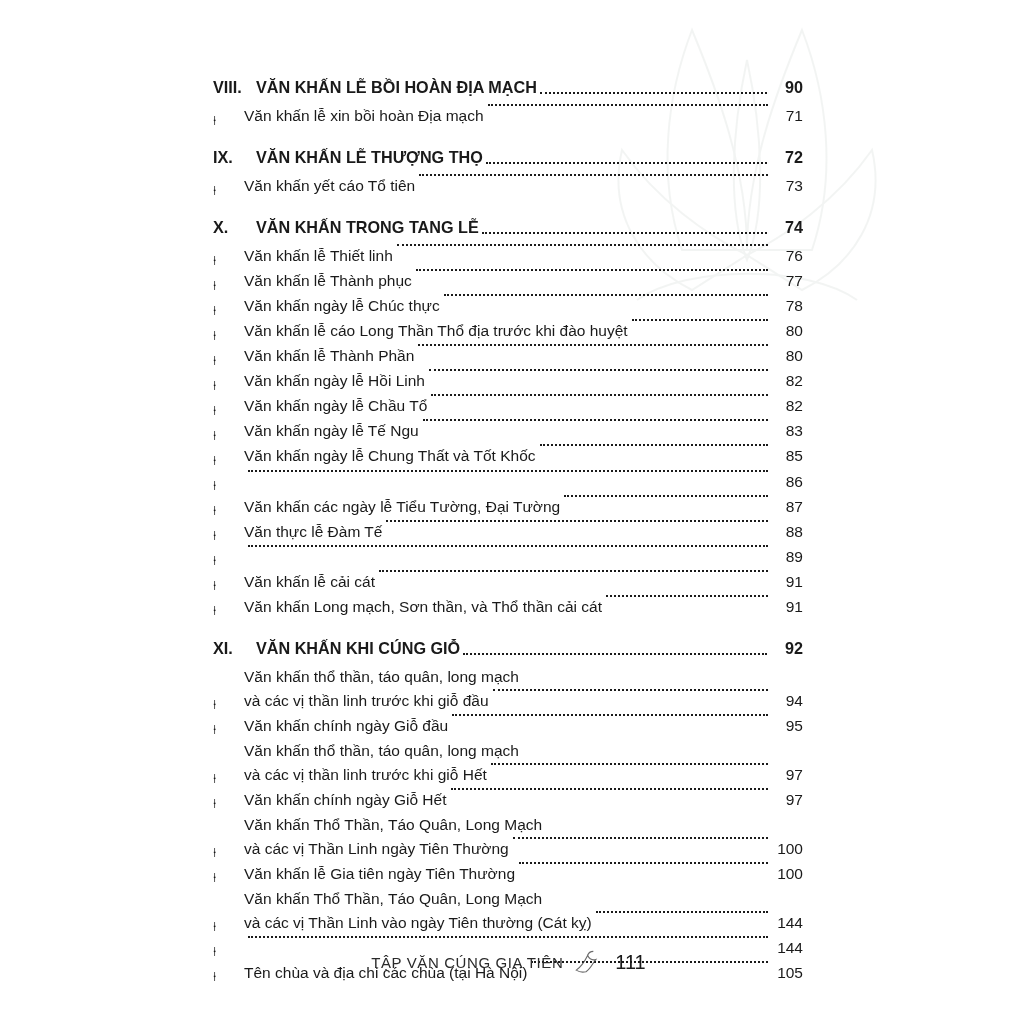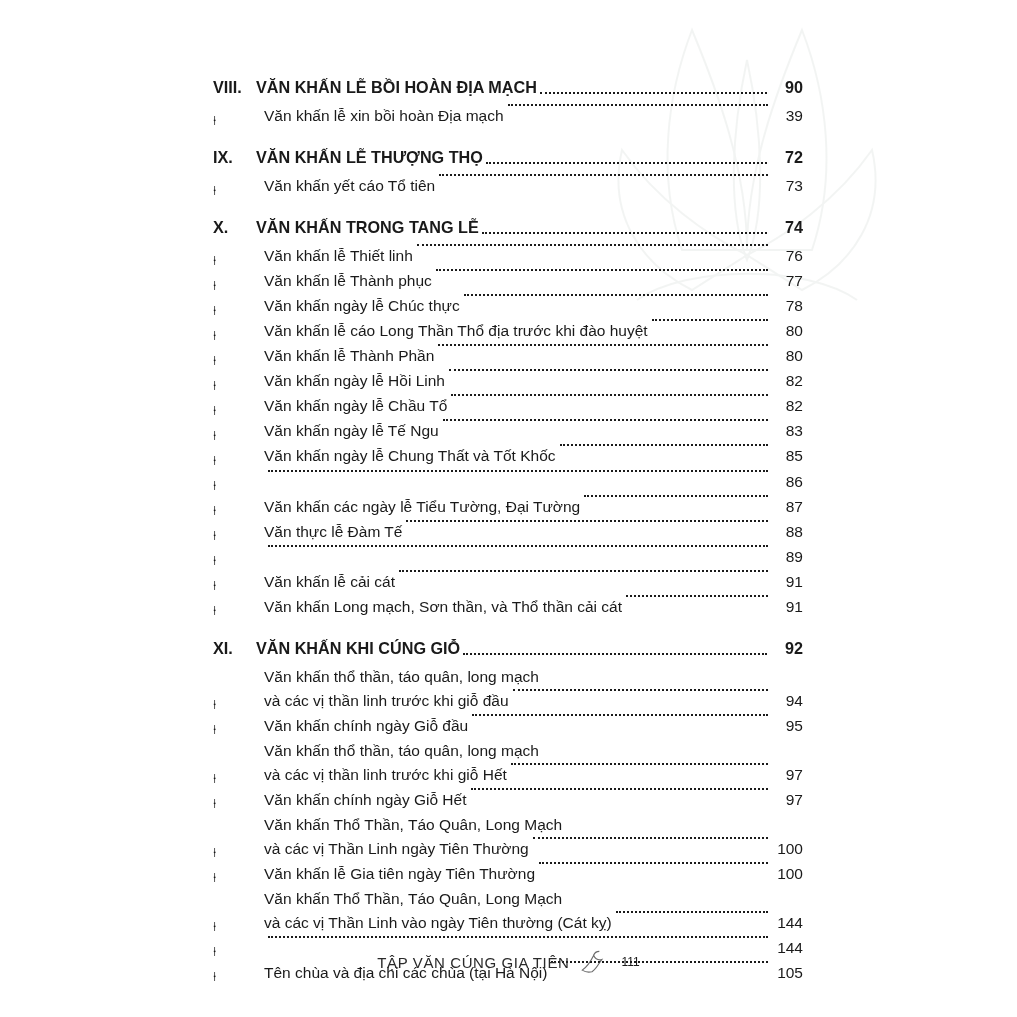--- a/index.html
+++ b/index.html
@@ -78,21 +78,20 @@
     font-size: 13px;
     color: #1a1a1a;
     padding-top: 3px;
     line-height: 1.2;
   }
   .sub .txtwrap {
     flex: 1 1 auto;
     display: flex;
     flex-wrap: wrap;
     align-items: flex-start;
-    margin-left: 20px;
   }
   .sub .title {
     white-space: nowrap;
   }
   .sub .dots {
     flex: 1 1 auto;
     border-bottom: 2px dotted #1a1a1a;
     margin: 0 3px 6px 4px;
     min-width: 6px;
   }
@@ -131,21 +130,21 @@
     font-size: 15px;
     letter-spacing: 0.6px;
     color: #2a2a2a;
   }
   .footer .fmark {
     width: 26px;
     height: 26px;
     opacity: 0.75;
   }
   .footer .fpage {
-    font-size: 12px;
+    font-size: 20px;
     color: #1a1a1a;
     margin-left: 6px;
   }
 </style>
 </head>
 <body>
 
 <svg class="watermark" viewBox="0 0 300 330" xmlns="http://www.w3.org/2000/svg">
   <g fill="none" stroke="#8a9a8f" stroke-width="2">
     <path d="M150 250 C150 170 120 90 95 30 C70 95 60 175 85 250 Z"></path>
@@ -162,21 +161,21 @@
       <span class="num">VIII.</span>
       <span class="title">VĂN KHẤN LỄ BỒI HOÀN ĐỊA MẠCH</span>
       <span class="dots"></span>
       <span class="pg">90</span>
     </div>
     <div class="entry sub">
       <span class="bullet">⍿</span>
       <span class="txtwrap">
         <span class="title">Văn khấn lễ xin bồi hoàn Địa mạch</span>
         <span class="dots"></span>
-        <span class="pg">39</span>
+        <span class="pg">71</span>
       </span>
     </div>
     <div class="entry chapter">
       <span class="num">IX.</span>
       <span class="title">VĂN KHẤN LỄ THƯỢNG THỌ</span>
       <span class="dots"></span>
       <span class="pg">72</span>
     </div>
     <div class="entry sub">
       <span class="bullet">⍿</span>

